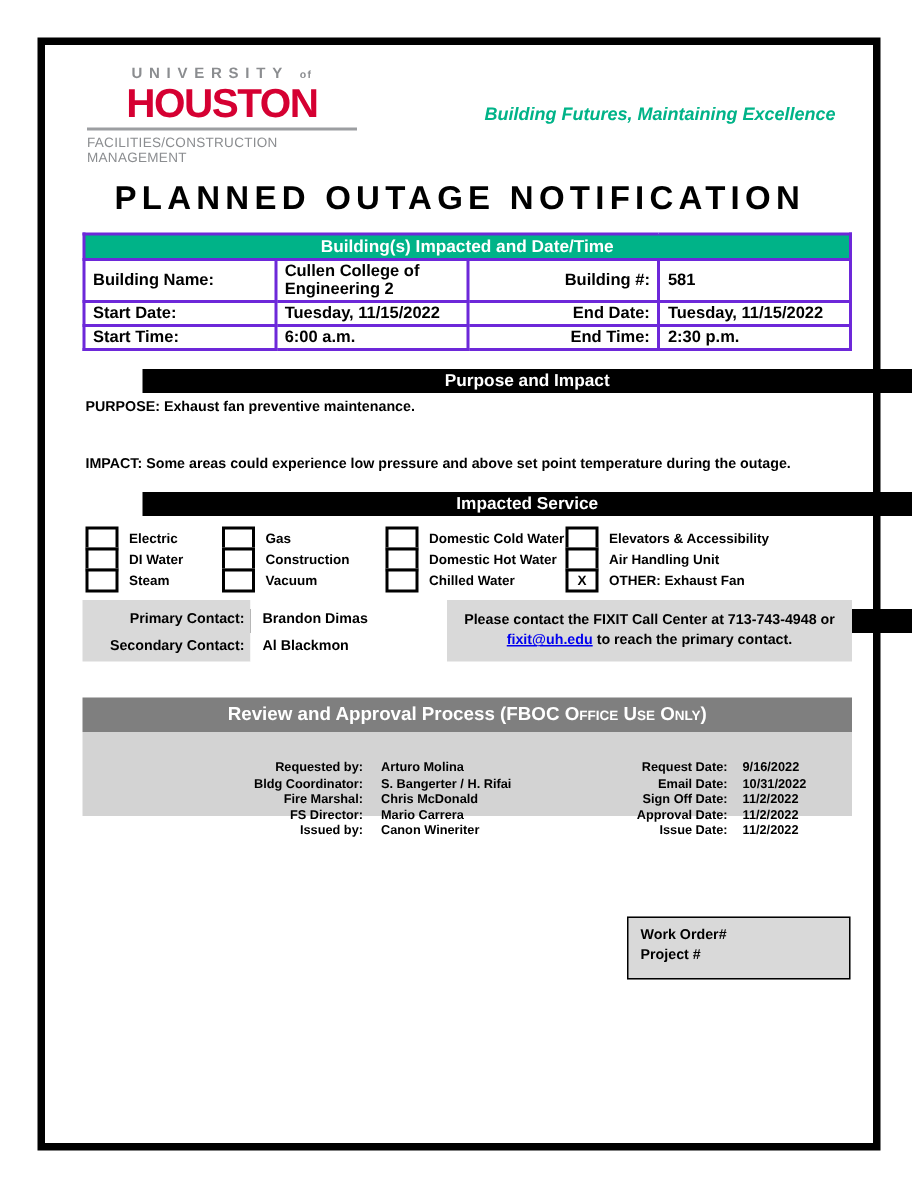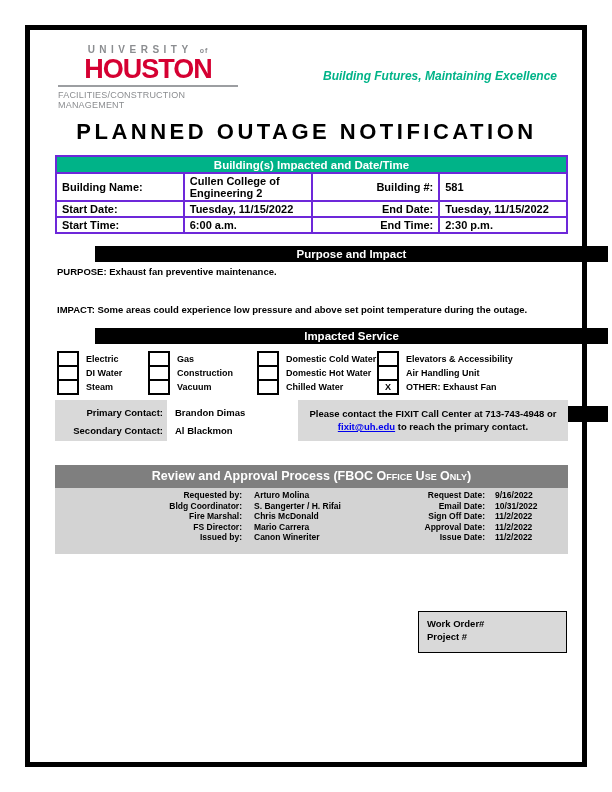--- a/index.html
+++ b/index.html
@@ -53,21 +53,21 @@
   .contact-labels div { font-size:9.5px; font-weight:bold; line-height:18px; }
   .contact-names { width:131px; background:#ffffff; padding:4px 0 0 8px; }
   .contact-names div { font-size:9.5px; font-weight:bold; line-height:18px; }
   .contact-note { flex:1; background:#d9d9d9; text-align:center; font-size:9.5px; font-weight:bold; padding-top:7px; line-height:13px; }
   .contact-note a { color:#0000ee; text-decoration:underline; }
 
   
   .review-header { position:absolute; left:55px; top:465px; width:513px; height:23px; background:#7f7f7f;
                    color:#fff; font-weight:bold; font-size:12.5px; text-align:center; line-height:23px; }
   .sc { font-variant:small-caps; }
-  .review-body { position:absolute; left:55px; top:488px; width:513px; height:66px; background:#d3d3d3; padding-top:2px; }
+  .review-body { position:absolute; left:55px; top:488px; width:513px; height:56px; background:#d3d3d3; padding-top:18px; }
   .rv-row { display:flex; line-height:10.5px; font-size:8.5px; font-weight:bold; }
   .rv-ll { width:187px; text-align:right; }
   .rv-lv { width:130px; padding-left:12px; white-space:nowrap; }
   .rv-rl { width:113px; text-align:right; }
   .rv-rv { padding-left:10px; }
 
   
   .work-order { position:absolute; left:418px; top:611px; width:149px; height:42px; background:#d9d9d9;
                 border:1px solid #000; font-size:9.5px; font-weight:bold; padding:5px 0 0 8px; line-height:13px; }
 </style>

